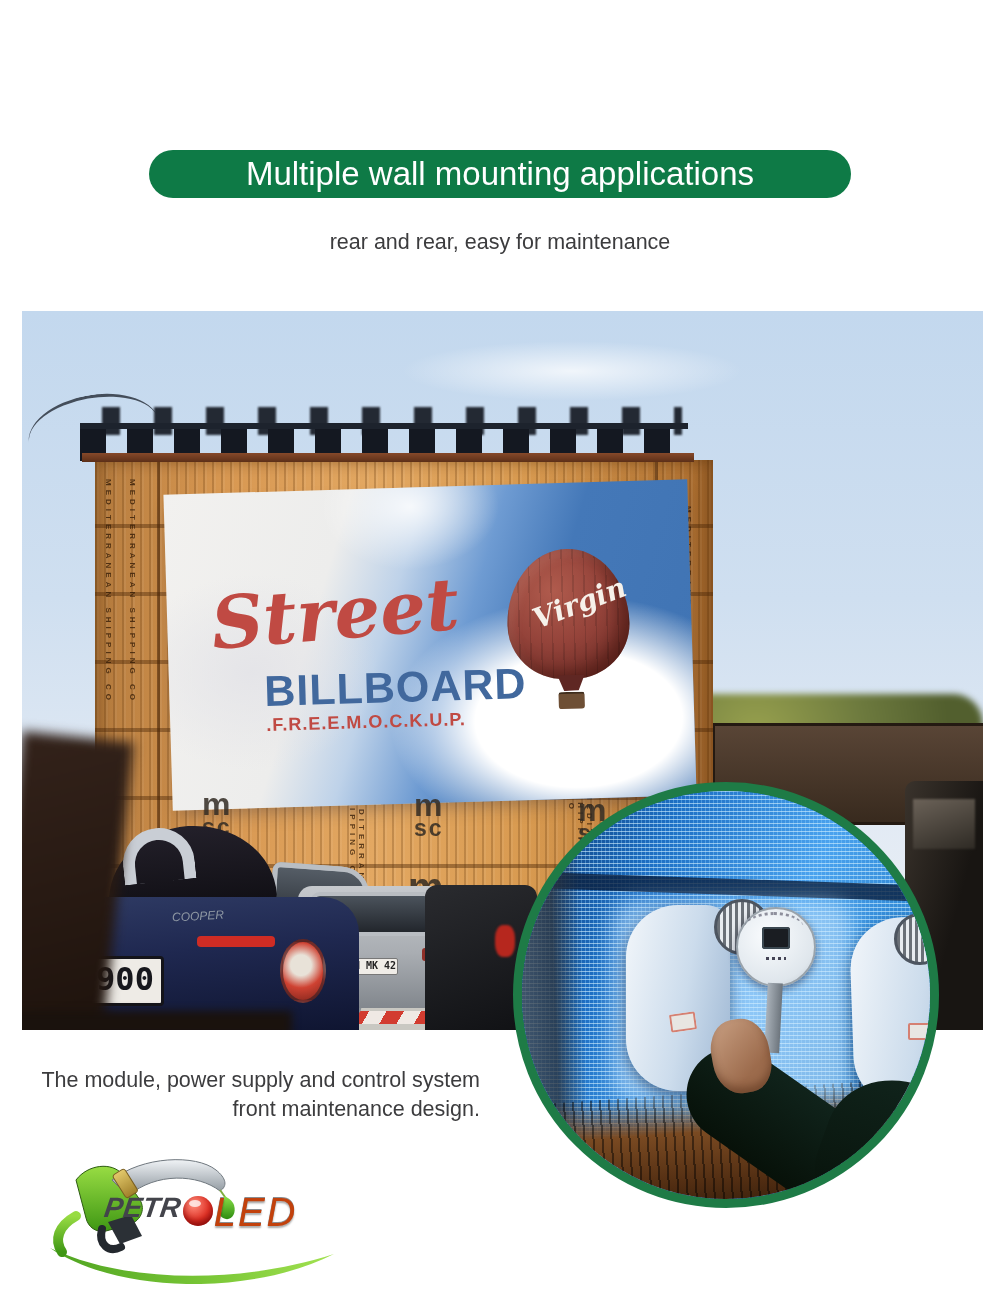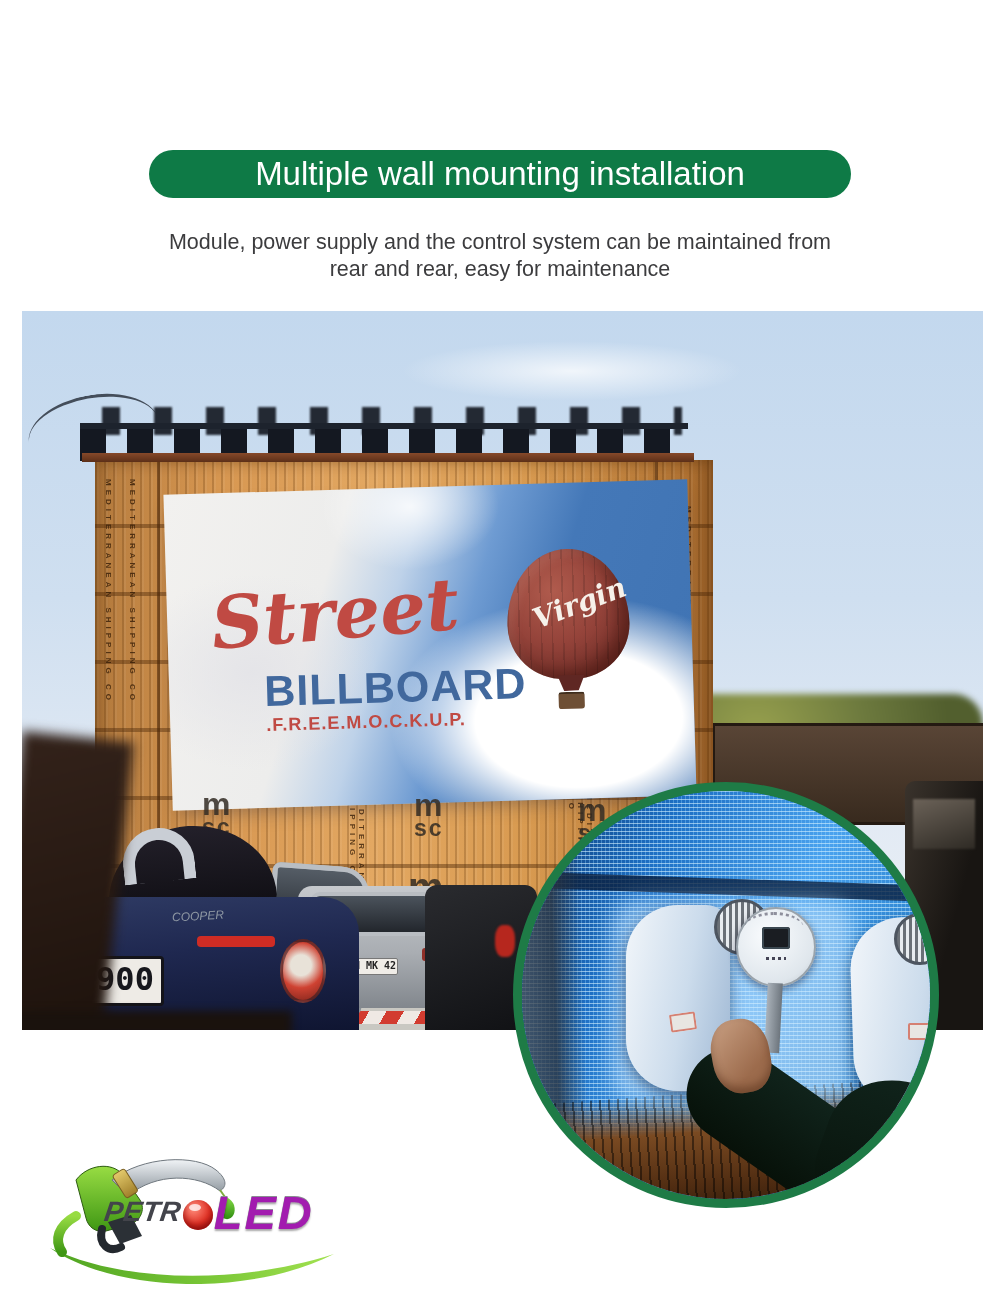--- a/index.html
+++ b/index.html
@@ -82,33 +82,32 @@
   .logo{left:46px;top:1152px;width:292px;height:132px;}
   .brandrow{left:58px;top:40px;display:flex;align-items:flex-end;}
   .petr{font-size:28px;font-weight:900;font-style:italic;color:#43444b;letter-spacing:.5px;
         transform:skewX(-8deg);padding-bottom:6px;}
   .osphere{width:30px;height:30px;border-radius:50%;margin:0 1px 4px 2px;position:relative;
         background:radial-gradient(circle at 35% 28%,#ff8d7c 0%,#e03226 55%,#9c0f12 100%);
         box-shadow:inset 0 -4px 6px rgba(110,0,0,.6);}
   .osphere b{position:absolute;left:6px;top:4px;width:12px;height:7px;border-radius:50%;
         background:rgba(255,255,255,.75);}
   .osphere span{color:transparent;font-size:20px;position:absolute;left:7px;top:3px;}
-  .led-word{font-size:47px;font-weight:700;font-style:italic;color:#a21caf;letter-spacing:2px;
+  .led-word{font-size:40px;font-weight:400;font-style:italic;color:#c2410c;letter-spacing:2px;
         line-height:.9;text-shadow:0 -1px 0 #8a8d92,0 2px 2px rgba(0,0,0,.35);}
 </style>
 </head>
 <body>
 
 <div class="page">
 
   <div class="ab pill">
-    <div class="pill-text">Multiple wall mounting installation</div>
+    <div class="pill-text">Multiple wall mounting applications</div>
   </div>
   <div class="ab subtitle">
-    <div>Module, power supply and the control system can be maintained from</div>
     <div>rear and rear, easy for maintenance</div>
   </div>
 
   <div class="ab photo">
     <div class="ab sky"></div>
     <div class="ab cloud" style="left:380px;top:30px;width:340px;height:60px;background:radial-gradient(closest-side,rgba(255,255,255,.75),rgba(255,255,255,0));"></div>
 
     <div class="ab blob trees" style="left:6px;top:436px;width:100px;height:120px;"></div>
     <div class="ab trees" style="left:612px;top:383px;width:349px;height:118px;border-radius:30px;"></div>
 
@@ -227,20 +226,24 @@
     <div class="ab ribs" style="left:372px;top:122px;width:46px;height:46px;"></div>
 
     <div class="ab" style="left:148px;top:222px;width:26px;height:18px;background:#e8e6e2;border-radius:2px;transform:rotate(-8deg);box-shadow:inset 0 0 0 2px rgba(200,60,40,.6);"></div>
     <div class="ab" style="left:386px;top:232px;width:24px;height:17px;background:#e8e6e2;border-radius:2px;box-shadow:inset 0 0 0 2px rgba(200,60,40,.6);"></div>
 
     <div class="ab arm" style="left:200px;top:238px;width:262px;height:94px;transform:rotate(35deg);transform-origin:left top;"></div>
     <div class="ab arm" style="left:296px;top:296px;width:185px;height:160px;border-radius:40%;transform:rotate(20deg);"></div>
     <div class="ab hand" style="left:190px;top:228px;width:58px;height:74px;transform:rotate(-10deg);"></div>
   </div>
 
+  <div class="ab caption">
+    <div>The module, power supply and control system</div>
+    <div>front maintenance design.</div>
+  </div>
 
   <div class="ab logo">
     <svg width="292" height="132" viewBox="0 0 292 132">
       <defs>
         <linearGradient id="gsw" x1="0" y1="0" x2="1" y2="0">
           <stop offset="0" stop-color="#4ea321"></stop>
             <stop offset=".55" stop-color="#79c636"></stop>
             <stop offset="1" stop-color="#a2e251"></stop>
         </linearGradient>
         <linearGradient id="ggr" x1="0" y1="0" x2="0" y2="1">

